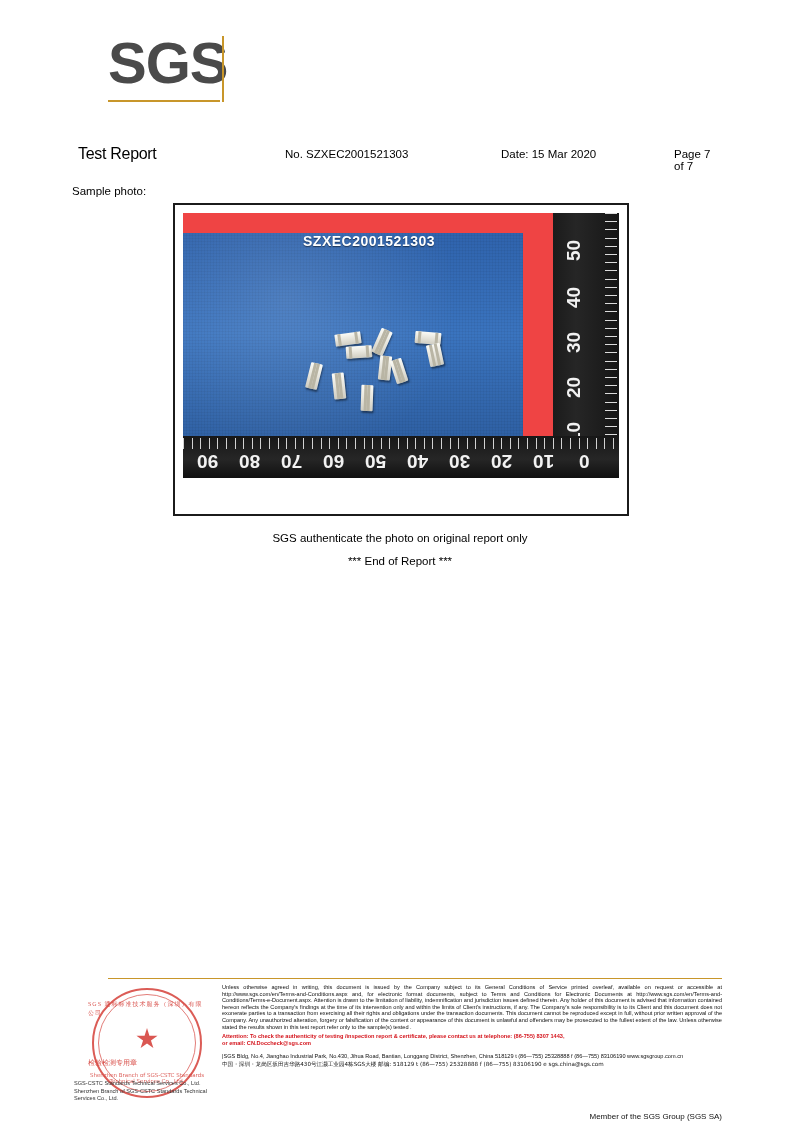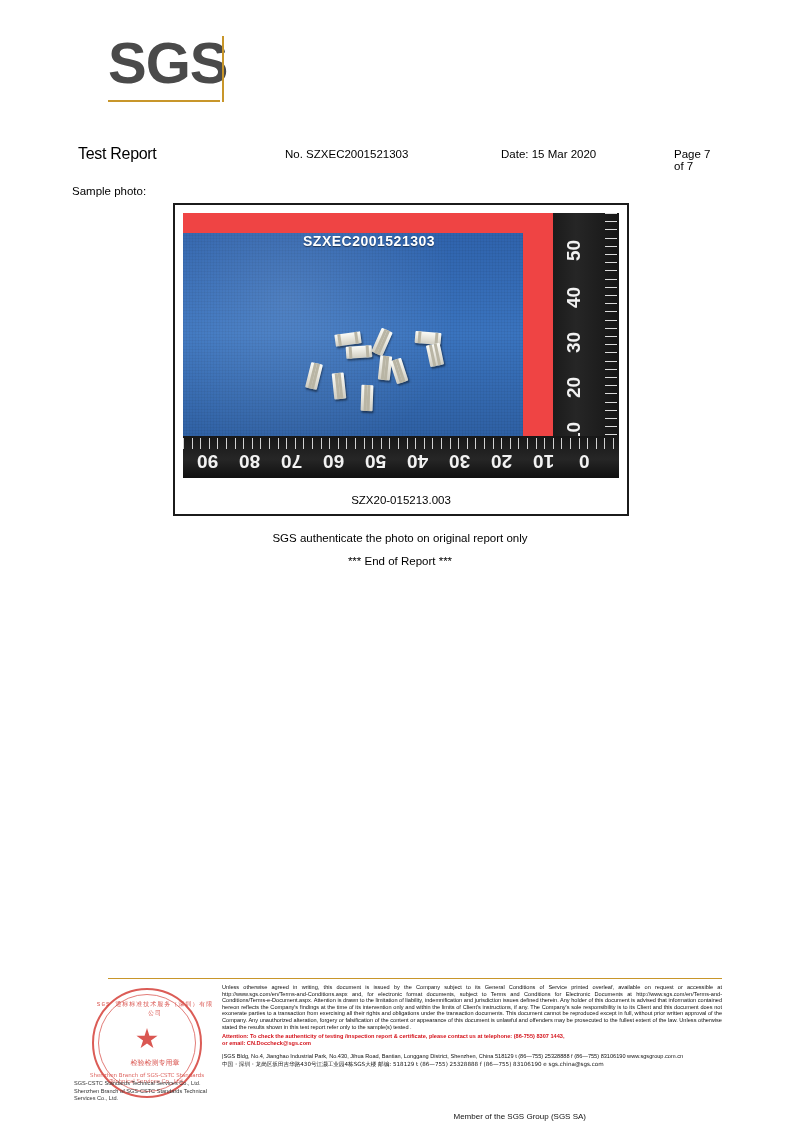--- a/index.html
+++ b/index.html
@@ -297,25 +297,24 @@
     top: 44px;
     width: 22px;
     height: 22px;
     margin-left: -11px;
     background: #d6453f;
     clip-path: polygon(50% 0%, 61% 35%, 98% 35%, 68% 57%, 79% 91%, 50% 70%, 21% 91%, 32% 57%, 2% 35%, 39% 35%);
     opacity: 0.9;
   }
   .stamp-top-text, .stamp-bottom-text {
     position: absolute;
-    left: 8px;
+    left: 0;
     width: 118px;
-    text-align: center;
     color: #d6453f;
-    font-family: Liberation Mono, monospace;
+    font-family: Liberation Serif, serif;
     font-size: 6px;
     opacity: 0.9;
   }
   .stamp-top-text { top: 16px; letter-spacing: 1px; }
   .stamp-bottom-text { top: 74px; font-size: 7px; }
   .stamp-sub {
     position: absolute;
     left: 0;
     top: 88px;
     width: 118px;
@@ -333,21 +332,21 @@
     width: 150px;
     font-size: 5.6px;
     line-height: 7.5px;
     color: #333;
   }
 
   .member-line {
     position: absolute;
     left: 0;
     top: 1112px;
-    width: 586px;
+    width: 722px;
     text-align: right;
     font-size: 8px;
     color: #111;
   }
 </style>
 </head>
 <body>
 
 <div class="sgs-logo">SGS</div>
 <div class="logo-rule"></div>
@@ -425,21 +424,20 @@
       <div class="num" style="left:98px;">70</div>
       <div class="num" style="left:140px;">60</div>
       <div class="num" style="left:182px;">50</div>
       <div class="num" style="left:224px;">40</div>
       <div class="num" style="left:266px;">30</div>
       <div class="num" style="left:308px;">20</div>
       <div class="num" style="left:350px;">10</div>
       <div class="num" style="left:396px;">0</div>
     </div>
   </div>
-  <div class="photo-caption">SZX20-015213.003</div>
 </div>
 
 <div class="auth-line">SGS authenticate the photo on original report only</div>
 <div class="end-line">*** End of Report ***</div>
 
 <div class="footer-rule-top"></div>
 
 <div class="stamp">
   <div class="stamp-ring"></div>
   <div class="stamp-ring2"></div>

